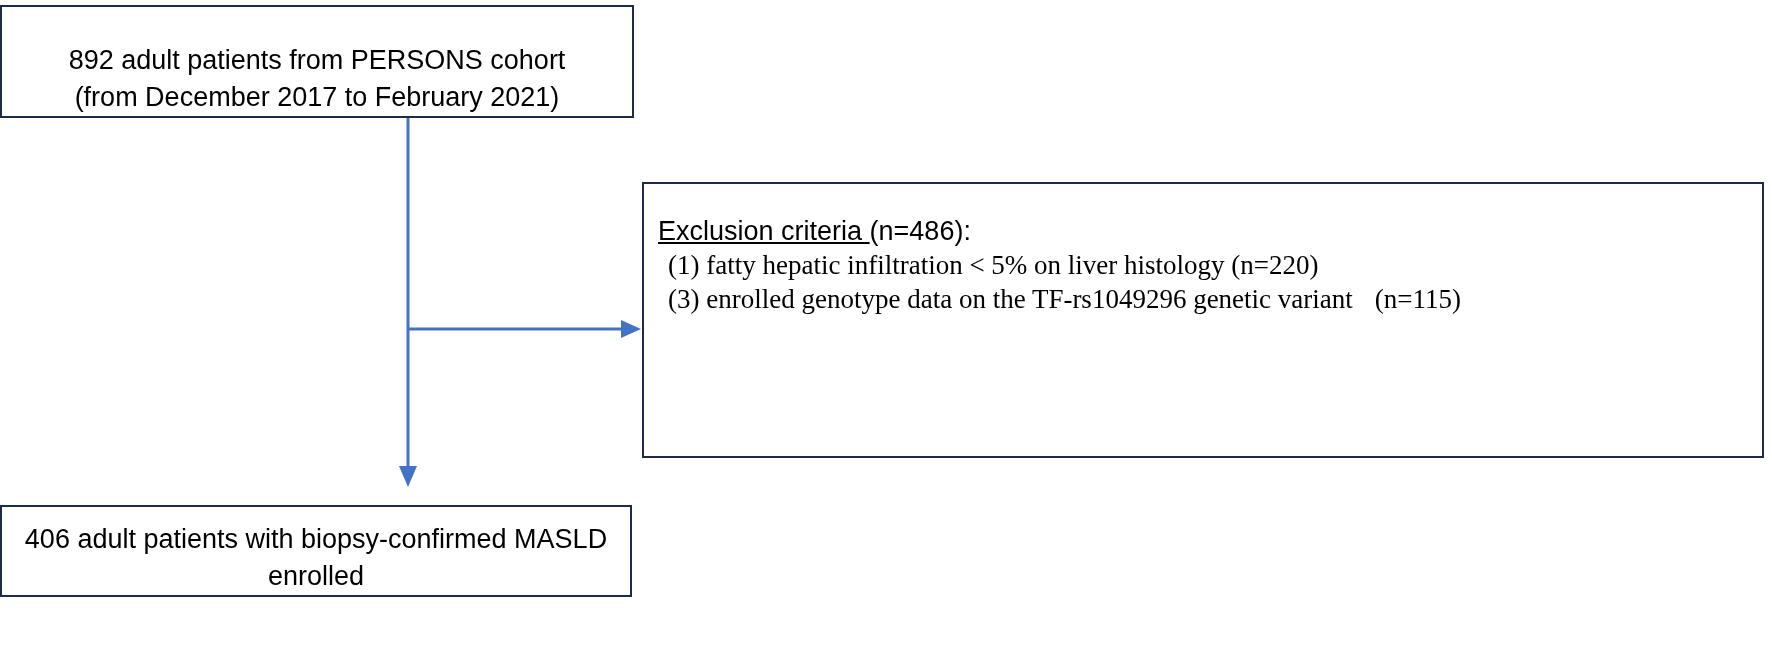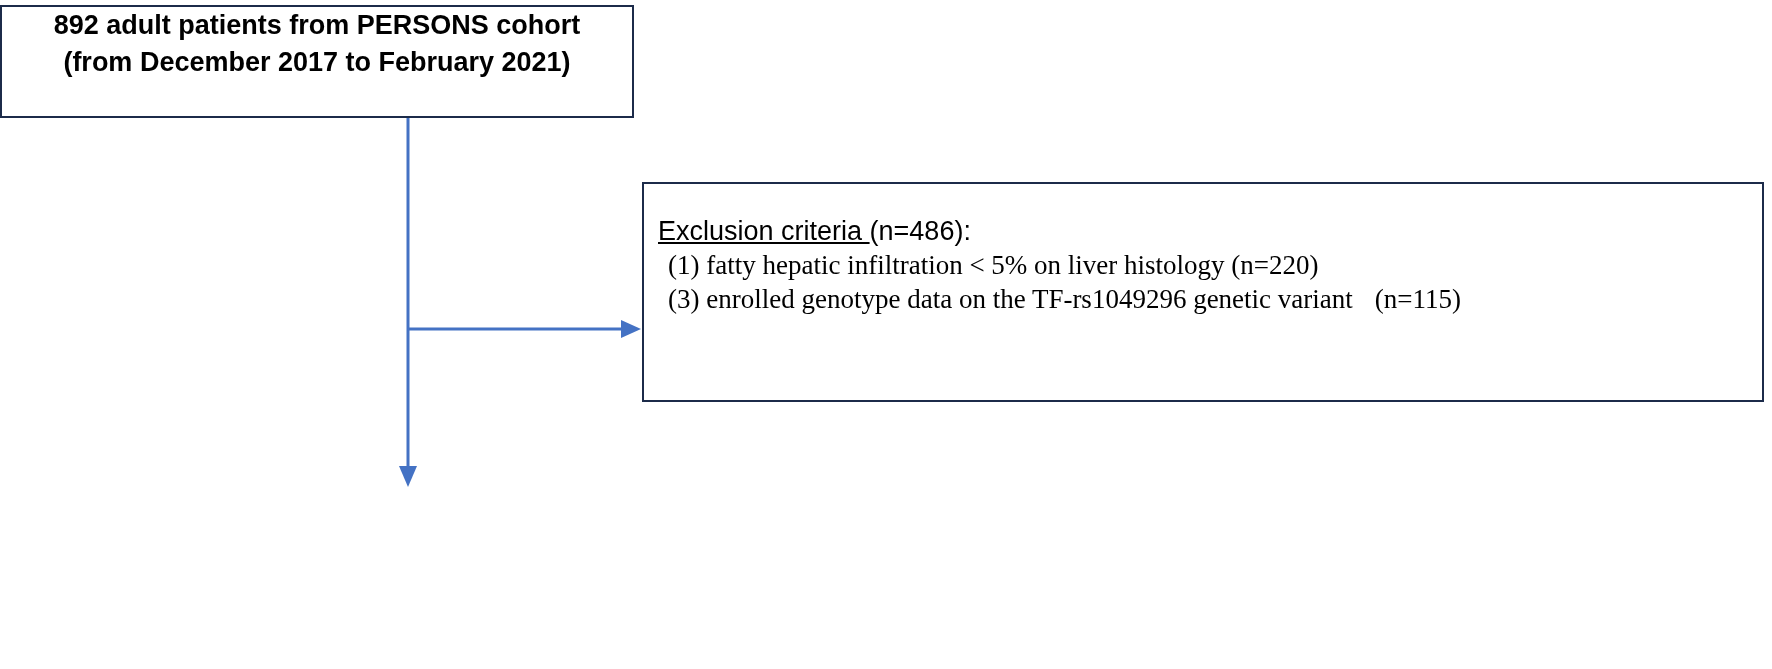--- a/index.html
+++ b/index.html
@@ -16,38 +16,37 @@
     position:absolute;
     box-sizing:border-box;
     border:2px solid #1c2b4a;
     background:#ffffff;
   }
 
   .center-box{
     display:flex;
     flex-direction:column;
     align-items:center;
-    justify-content:flex-start;
+    justify-content:flex-end;
     text-align:center;
-    font-weight:bold;
   }
 
   .box-line{
     font-size:27px;
     line-height:37px;
     white-space:nowrap;
     letter-spacing:0px;
   }
 
   
   #box-top{ left:0px; top:5px; width:634px; height:113px; }
 
   
   #box-exclusion{
-    left:642px; top:182px; width:1122px; height:220px;
+    left:642px; top:182px; width:1122px; height:276px;
     padding:30px 0 16px 14px;
   }
   .excl-header{
     font-size:27px;
     line-height:34px;
     white-space:nowrap;
   }
   .excl-header .u{ text-decoration:underline; }
   .excl-item{
     font-size:27px;
@@ -102,14 +101,18 @@
     </div>
 
 
     <div class="excl-item">
       <span>(3) </span><span>enrolled genotype data on the TF-rs1049296 genetic variant</span><span class="gapwide"></span><span>(n=115)</span>
     </div>
 
 
   </div>
 
+  <div class="box center-box" id="box-bottom">
+    <div class="box-line">406 adult patients with biopsy-confirmed MASLD</div>
+    <div class="box-line">enrolled</div>
+  </div>
 
 </div>
 
 </body></html>

